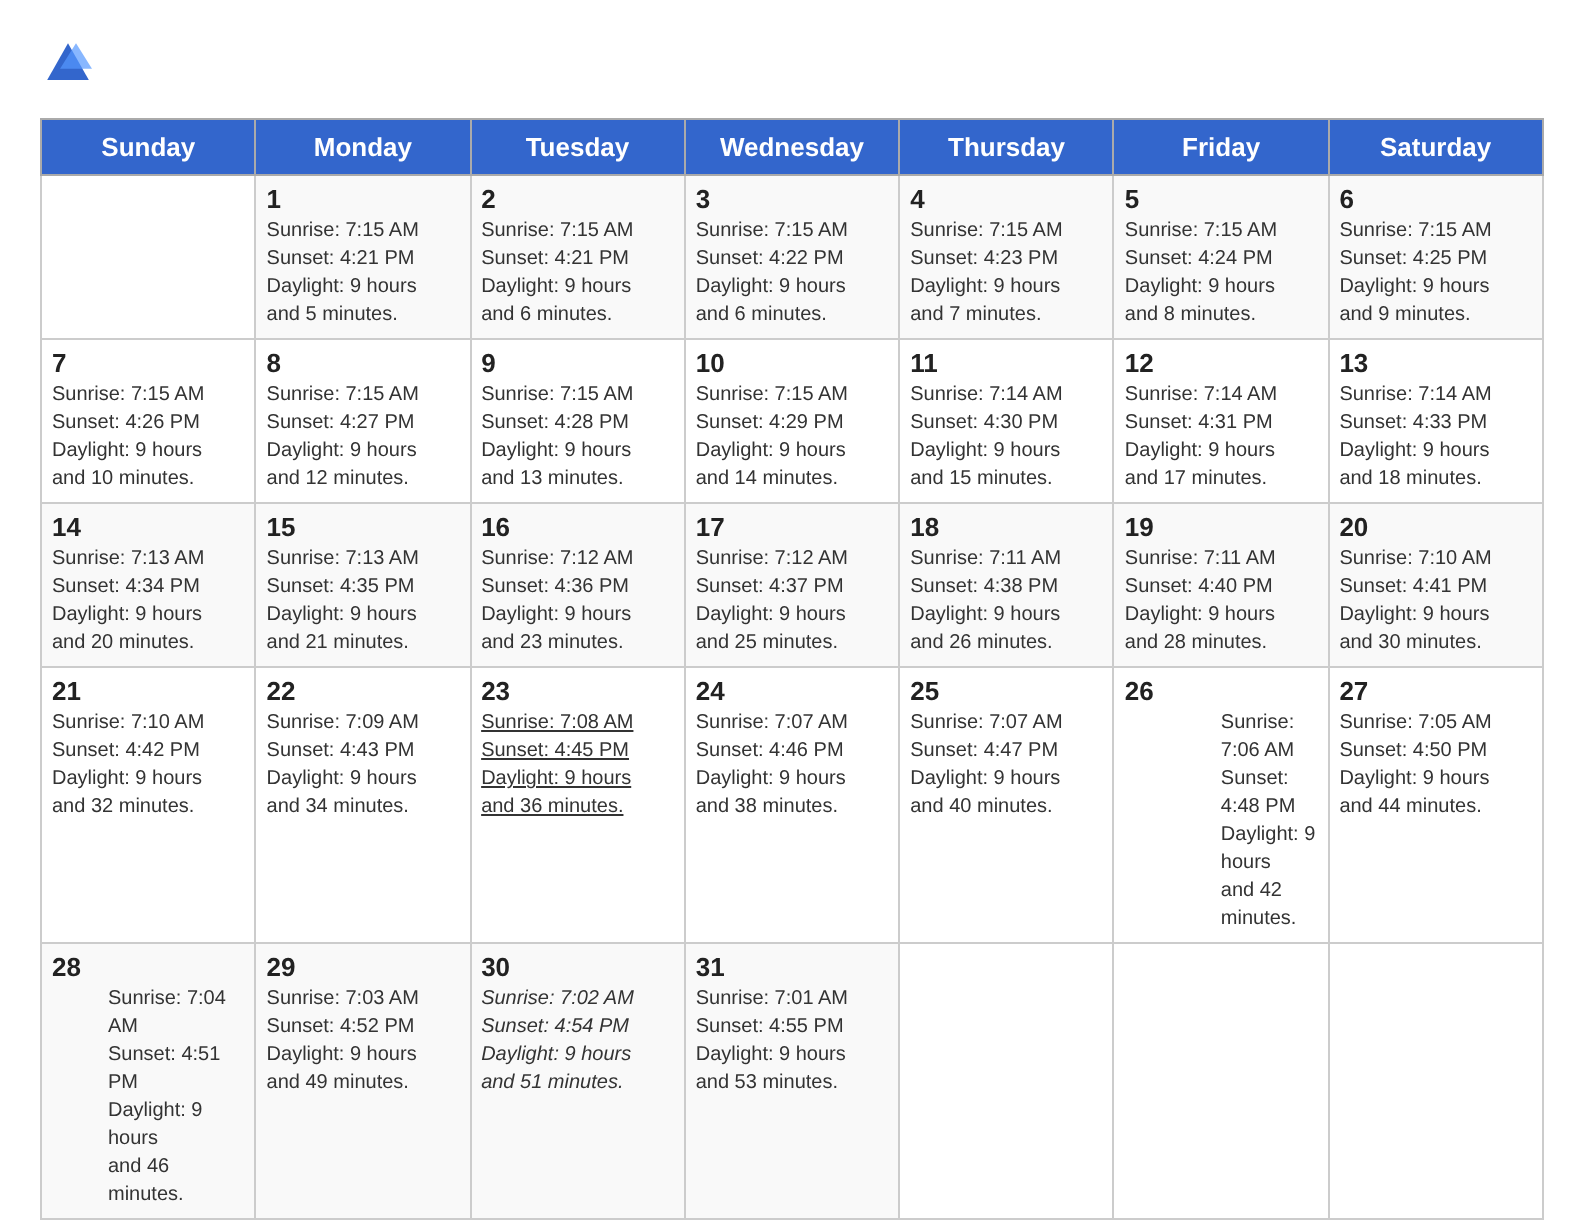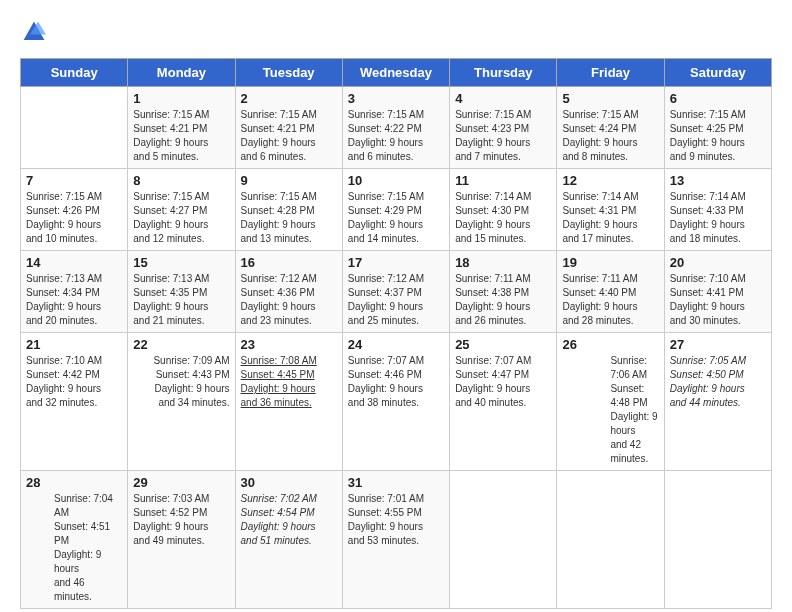--- a/index.html
+++ b/index.html
@@ -270,21 +270,21 @@
       <tr>
         <td>
           <div class="day-number">21</div>
           <div class="day-info" style="white-space: pre-line;">Sunrise: 7:10 AM
 Sunset: 4:42 PM
 Daylight: 9 hours
 and 32 minutes.</div>
         </td>
         <td>
           <div class="day-number">22</div>
-          <div class="day-info" style="white-space: pre-line; text-align: right;">Sunrise: 7:09 AM
+          <div class="day-info" style="white-space: pre-line;">Sunrise: 7:09 AM
 Sunset: 4:43 PM
 Daylight: 9 hours
 and 34 minutes.</div>
         </td>
         <td>
           <div class="day-number">23</div>
           <div class="day-info" style="white-space: pre-line; text-decoration: underline;">Sunrise: 7:08 AM
 Sunset: 4:45 PM
 Daylight: 9 hours
 and 36 minutes.</div>
@@ -305,21 +305,21 @@
         </td>
         <td>
           <div class="day-number">26</div>
           <div class="day-info" style="white-space: pre-line; margin-left: 48px;">Sunrise: 7:06 AM
 Sunset: 4:48 PM
 Daylight: 9 hours
 and 42 minutes.</div>
         </td>
         <td>
           <div class="day-number">27</div>
-          <div class="day-info" style="white-space: pre-line; font-style: italic;">Sunrise: 7:05 AM
+          <div class="day-info" style="white-space: pre-line;">Sunrise: 7:05 AM
 Sunset: 4:50 PM
 Daylight: 9 hours
 and 44 minutes.</div>
         </td>
       </tr>
       <tr>
         <td>
           <div class="day-number">28</div>
           <div class="day-info" style="white-space: pre-line; margin-left: 28px;">Sunrise: 7:04 AM
 Sunset: 4:51 PM

